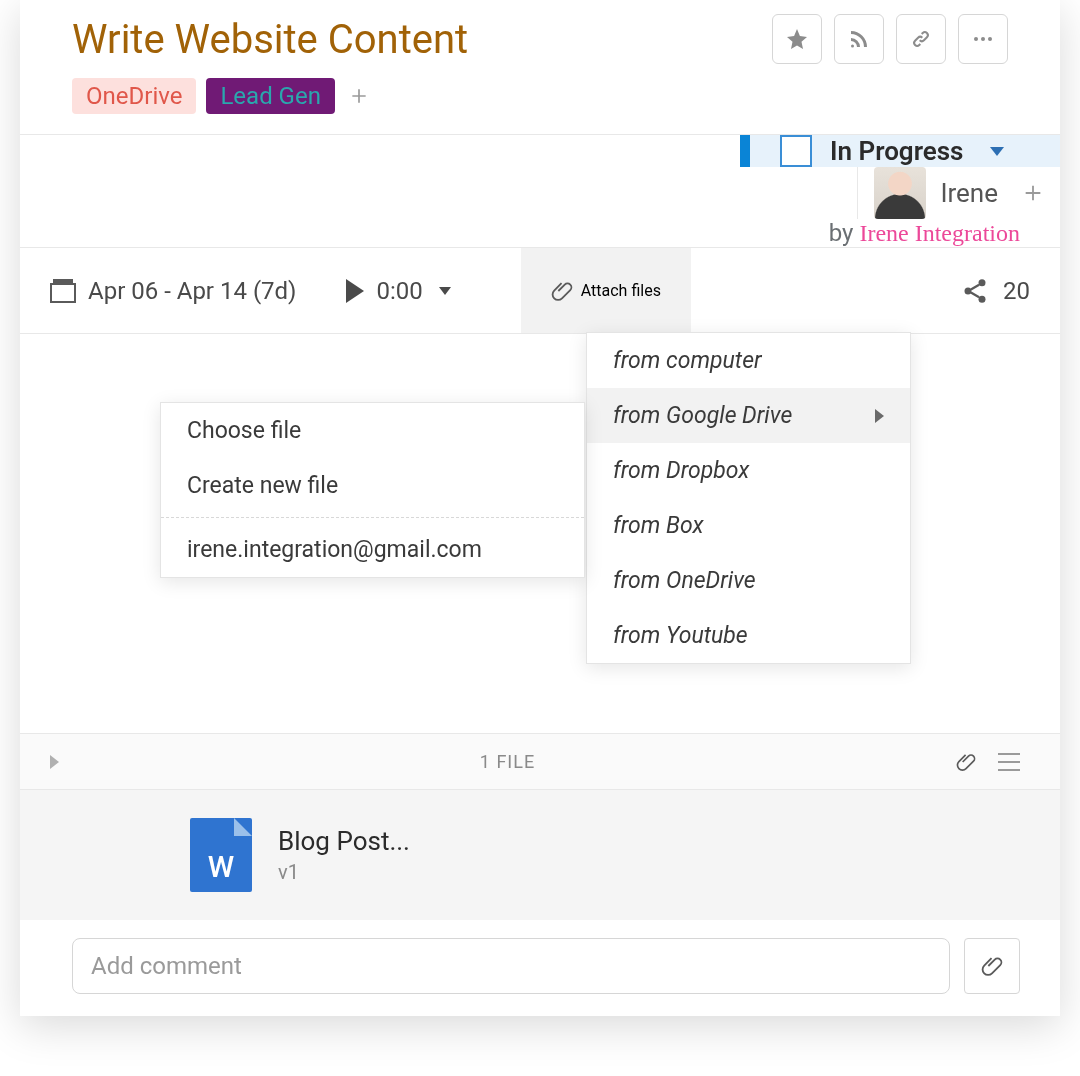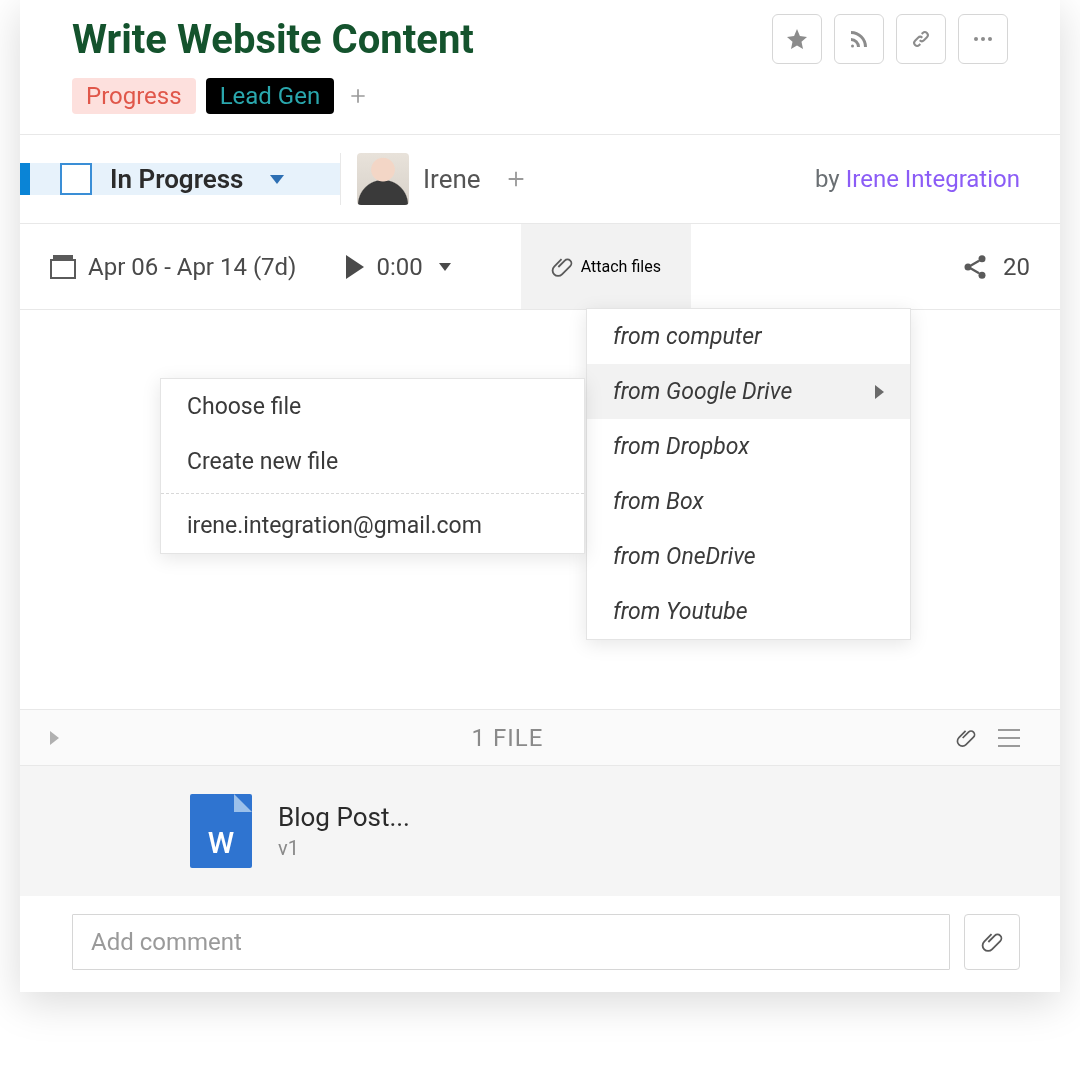--- a/index.html
+++ b/index.html
@@ -8,55 +8,55 @@
     width: 1040px;
     margin: 0 auto;
     background: #fff;
     box-shadow: 0 10px 40px rgba(0,0,0,0.15);
     position: relative;
   }
 
   
   .header { padding: 14px 52px 20px 52px; }
   .title-row { display: flex; align-items: center; justify-content: space-between; }
-  .title { font-size: 40px; font-weight: 700; color: #14532d; }
+  .title { font-size: 40px; font-weight: 400; color: #a16207; }
   .title-actions { display: flex; gap: 12px; }
   .sq-btn {
     width: 50px; height: 50px; border: 1px solid #d6d6d6; border-radius: 6px;
     background: #fff; display: flex; align-items: center; justify-content: center;
     cursor: pointer;
   }
   .sq-btn svg { width: 24px; height: 24px; fill: #8c8c8c; }
 
   .tags-row { display: flex; align-items: center; gap: 10px; margin-top: 14px; }
   .tag { padding: 4px 14px; border-radius: 4px; font-size: 24px; }
   .tag-add { width: 28px; height: 28px; display:flex; align-items:center; justify-content:center; color:#8c8c8c; font-size: 26px; cursor:pointer; }
 
   
-  .status-row { display: flex; align-items: center; border-top: 1px solid #e8e8e8; border-bottom: 1px solid #e8e8e8; min-height: 90px; }
+  .status-row { display: flex; align-items: flex-end; border-top: 1px solid #e8e8e8; border-bottom: 1px solid #e8e8e8; min-height: 90px; flex-direction: column; }
   .status-cell {
     background: #e7f2fb; display: flex; align-items: center; padding: 0 26px 0 30px;
     border-left: 10px solid #0a84d6; gap: 18px; min-width: 320px;
   }
   .checkbox {
     width: 32px; height: 32px; border: 2px solid #3a8ed6; background: #fff;
   }
   .status-label { font-size: 26px; font-weight: 600; color: #2b2b2b; }
   .caret-down { width:0; height:0; border-left:7px solid transparent; border-right:7px solid transparent; border-top:9px solid #2d6fb3; margin-left:8px; }
   .assignee-cell { display:flex; align-items:center; gap:14px; padding: 0 16px; border-left:1px solid #e8e8e8; }
   .avatar {
     width: 52px; height: 52px; border-radius: 4px; background: #dcdcdc;
     background: radial-gradient(circle at 50% 32%, #f3d6c6 0 26%, transparent 28%),
                 radial-gradient(circle at 50% 100%, #3a3a3a 0 42%, transparent 44%),
                 linear-gradient(#e8e2da,#d8d2ca);
   }
   .assignee-name { font-size: 26px; color:#555; }
   .add-assignee { color:#9c9c9c; font-size: 30px; margin-left: 10px; cursor:pointer; }
   .byline { margin-left:auto; padding-right: 40px; display:flex; align-items:center; color:#6a6f73; font-size:24px; }
-  .byline a { color:#8b5cf6; text-decoration:none; margin-left:6px; }
+  .byline a { color:#ec4899; text-decoration:none; margin-left:6px;font-family:Liberation Serif, serif; }
 
   
   .meta-row { display:flex; align-items:center; padding: 0 30px; height: 86px; border-bottom:1px solid #e8e8e8; gap: 30px; position:relative; }
   .meta-item { display:flex; align-items:center; gap:12px; color:#4a4a4a; font-size:24px; }
   .calendar-icon { width:26px; height:24px; position:relative; }
   .calendar-icon::before { content:""; position:absolute; inset:4px 0 0 0; border:2px solid #5a5a5a; }
   .calendar-icon::after { content:""; position:absolute; top:0; left:3px; right:3px; height:6px; background:#5a5a5a; }
   .play-icon { width:0;height:0;border-top:12px solid transparent;border-bottom:12px solid transparent;border-left:18px solid #4a4a4a; }
   .timer-caret { width:0;height:0;border-left:6px solid transparent;border-right:6px solid transparent;border-top:8px solid #4a4a4a; margin-left:4px; }
   .attach-cell {
@@ -79,40 +79,40 @@
   }
   .menu .item { padding: 14px 26px; white-space:nowrap; cursor:pointer; display:flex; align-items:center; justify-content:space-between; }
   .menu .item.hover { background:#f2f2f2; }
   .menu .sep { border-top:1px dashed #d8d8d8; margin:4px 0; }
   .menu .item .chevron { width:0;height:0;border-top:7px solid transparent;border-bottom:7px solid transparent;border-left:9px solid #6a6a6a; margin-left:22px; }
 
   .menu.primary { left:566px; top:-2px; width: 325px; font-style: italic; }
   .menu.secondary { left:140px; top:68px; width: 425px; }
 
   
-  .files-bar { display:flex; align-items:center; height:56px; padding:0 40px 0 30px; background:#fafafa; border-bottom:1px solid #e8e8e8; color:#8a8a8a; font-size:24px; letter-spacing:1px; }
+  .files-bar { display:flex; align-items:center; height:56px; padding:0 40px 0 30px; background:#fafafa; border-bottom:1px solid #e8e8e8; color:#8a8a8a; font-size:18px; letter-spacing:1px; }
   .files-bar .chev { width:0;height:0;border-top:7px solid transparent;border-bottom:7px solid transparent;border-left:9px solid #b0b0b0; }
   .files-bar .center { flex:1; text-align:center; }
   .files-bar .right-icons { display:flex; gap:22px; align-items:center; }
   .ham { width:22px; height:18px; display:flex; flex-direction:column; justify-content:space-between; }
   .ham span { height:2px; background:#9a9a9a; }
 
   .file-row { display:flex; align-items:center; gap:26px; padding: 28px 30px 28px 170px; background:#f5f5f5; }
   .doc-icon {
     width:62px; height:74px; background:#2f74d0; position:relative; border-radius:2px;
     display:flex; align-items:flex-end; justify-content:center; color:#fff; font-size:30px; font-weight:500; padding-bottom:8px;
   }
   .doc-icon::before { content:""; position:absolute; top:0; right:0; width:18px; height:18px; background:#9bc0ea; clip-path: polygon(0 0, 100% 100%, 0 100%); }
   .file-meta .name { font-size:26px; color:#2b2b2b; }
   .file-meta .ver { font-size:20px; color:#8a8a8a; margin-top:4px; }
 
   
   .comment-bar { display:flex; align-items:center; gap:14px; padding: 18px 40px 22px 52px; }
   .comment-input {
-    flex:1; height:56px; border:1px solid #d6d6d6; border-radius:1px;
+    flex:1; height:56px; border:1px solid #d6d6d6; border-radius:8px;
     padding:0 18px; font-size:24px; color:#333;
   }
   .comment-input::placeholder { color:#9a9a9a; }
   .attach-btn {
     width:56px; height:56px; border:1px solid #d6d6d6; border-radius:4px;
     display:flex; align-items:center; justify-content:center; background:#fff; cursor:pointer;
   }
 </style>
 </head>
 <body>
@@ -141,22 +141,22 @@
         <button class="sq-btn">
           <svg viewBox="0 0 24 24">
               <circle cx="5" cy="12" r="2"></circle>
               <circle cx="12" cy="12" r="2"></circle>
               <circle cx="19" cy="12" r="2"></circle>
             </svg>
         </button>
       </div>
     </div>
     <div class="tags-row">
-      <span id="tag0" class="tag" style="background: rgb(253, 224, 221); color: rgb(224, 87, 74);">Progress</span>
-      <span id="tag1" class="tag" style="background: #000000; color: rgb(42, 167, 173);">Lead Gen</span>
+      <span id="tag0" class="tag" style="background: rgb(253, 224, 221); color: rgb(224, 87, 74);">OneDrive</span>
+      <span id="tag1" class="tag" style="background: #701a75; color: rgb(42, 167, 173);">Lead Gen</span>
       <span class="tag-add">
         <svg width="20" height="20" viewBox="0 0 24 24" fill="#9a9a9a">
             <path d="M11 4h2v7h7v2h-7v7h-2v-7H4v-2h7z"></path>
           </svg>
       </span>
     </div>
   </div>
 
   <div class="status-row">
     <div class="status-cell">

